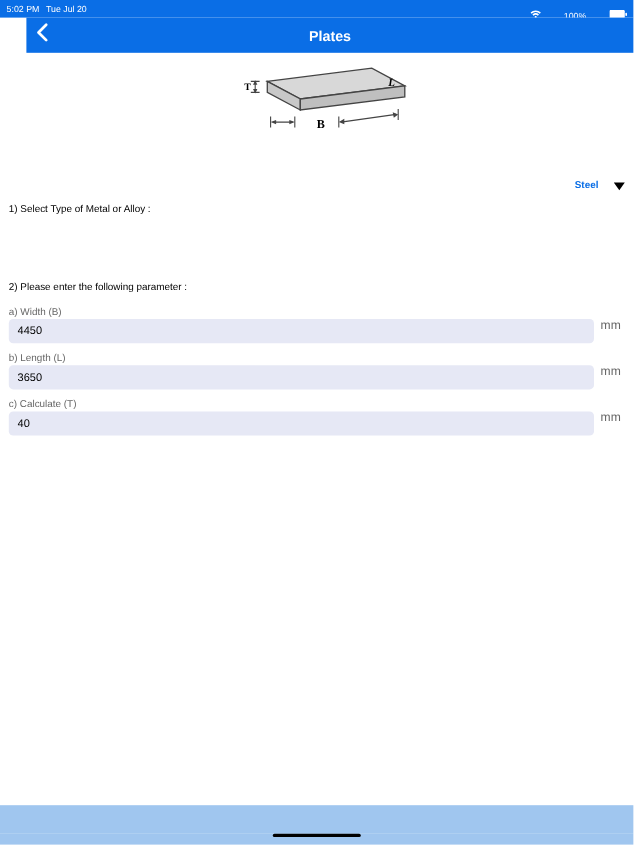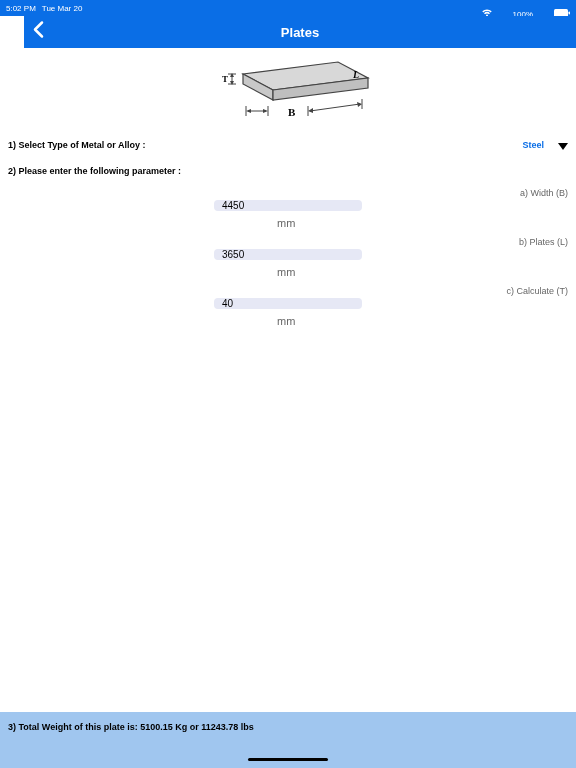--- a/index.html
+++ b/index.html
@@ -54,21 +54,22 @@
       padding: 8px 0 4px 0;
     }
     .content {
       flex: 0 0 auto;
       padding: 0;
     }
     .section-label {
       font-size: 9px;
       color: #000;
       padding: 8px 8px 8px 8px;
-      font-weight: 700;
+      font-weight: 400;
+      margin-top: 45px;
     }
     .material-row {
       display: flex;
       justify-content: space-between;
       align-items: center;
       padding: 8px 8px 8px 8px;
     }
     .material-row .section-label { padding: 0; }
     .material-select {
       display: flex;
@@ -84,28 +85,26 @@
     .triangle-down {
       width: 0; height: 0;
       border-left: 5px solid transparent;
       border-right: 5px solid transparent;
       border-top: 7px solid #000;
     }
     .field-label {
       font-size: 9px;
       color: #666;
       padding: 4px 8px 2px 8px;
-      text-align: right;
     }
     .field-row {
       display: flex;
-      align-items: center;
+      align-items: flex-start;
       gap: 6px;
       padding: 0 8px 4px 8px;
-      flex-direction: column;
     }
     .input {
       flex: 1;
       background: #e6e8f5;
       border: none;
       border-radius: 4px;
       height: 22px;
       padding: 0 8px;
       font-size: 10px;
       color: #000;
@@ -154,21 +153,21 @@
       border-radius: 2px;
       margin-top: 0px;
     }
   </style>
 </head>
 <body>
 
 <div class="status-bar">
   <div class="status-left">
     <span>5:02 PM</span>
-    <span>Tue Mar 20</span>
+    <span>Tue Jul 20</span>
   </div>
   <div class="status-right">
     <span class="wifi-icon">
       <svg width="10" height="8" viewBox="0 0 10 8">
           <path fill="#fff" d="M5 7.5a1 1 0 100-2 1 1 0 000 2zM2 4.2a4.5 4.5 0 016 0l-1 1.1a3 3 0 00-4 0zM.3 2.3a7 7 0 019.4 0l-1 1.1a5.5 5.5 0 00-7.4 0z"></path>
         </svg>
     </span>
     <span>100%</span>
     <span class="battery-icon">
       <svg width="16" height="8" viewBox="0 0 16 8">
@@ -224,33 +223,30 @@
   </div>
 
   <div class="section-label">2) Please enter the following parameter :</div>
 
   <div class="field-label">a) Width (B)</div>
   <div class="field-row">
     <input class="input" value="4450" style="">
     <span class="unit">mm</span>
   </div>
 
-  <div class="field-label">b) Plates (L)</div>
+  <div class="field-label">b) Length (L)</div>
   <div class="field-row">
     <input class="input" value="3650" style="">
     <span class="unit">mm</span>
   </div>
 
   <div class="field-label">c) Calculate (T)</div>
   <div class="field-row">
     <input class="input" value="40" style="">
     <span class="unit">mm</span>
   </div>
 </div>
 
 <div class="spacer"></div>
 
 <div class="footer">
-  <div class="result-text">
-    <span>3) Total Weight of this plate is: </span><span>5100.15 Kg or 11243.78 lbs</span>
-  </div>
 </div>
 <div class="home-indicator"></div>
 
 </body></html>

